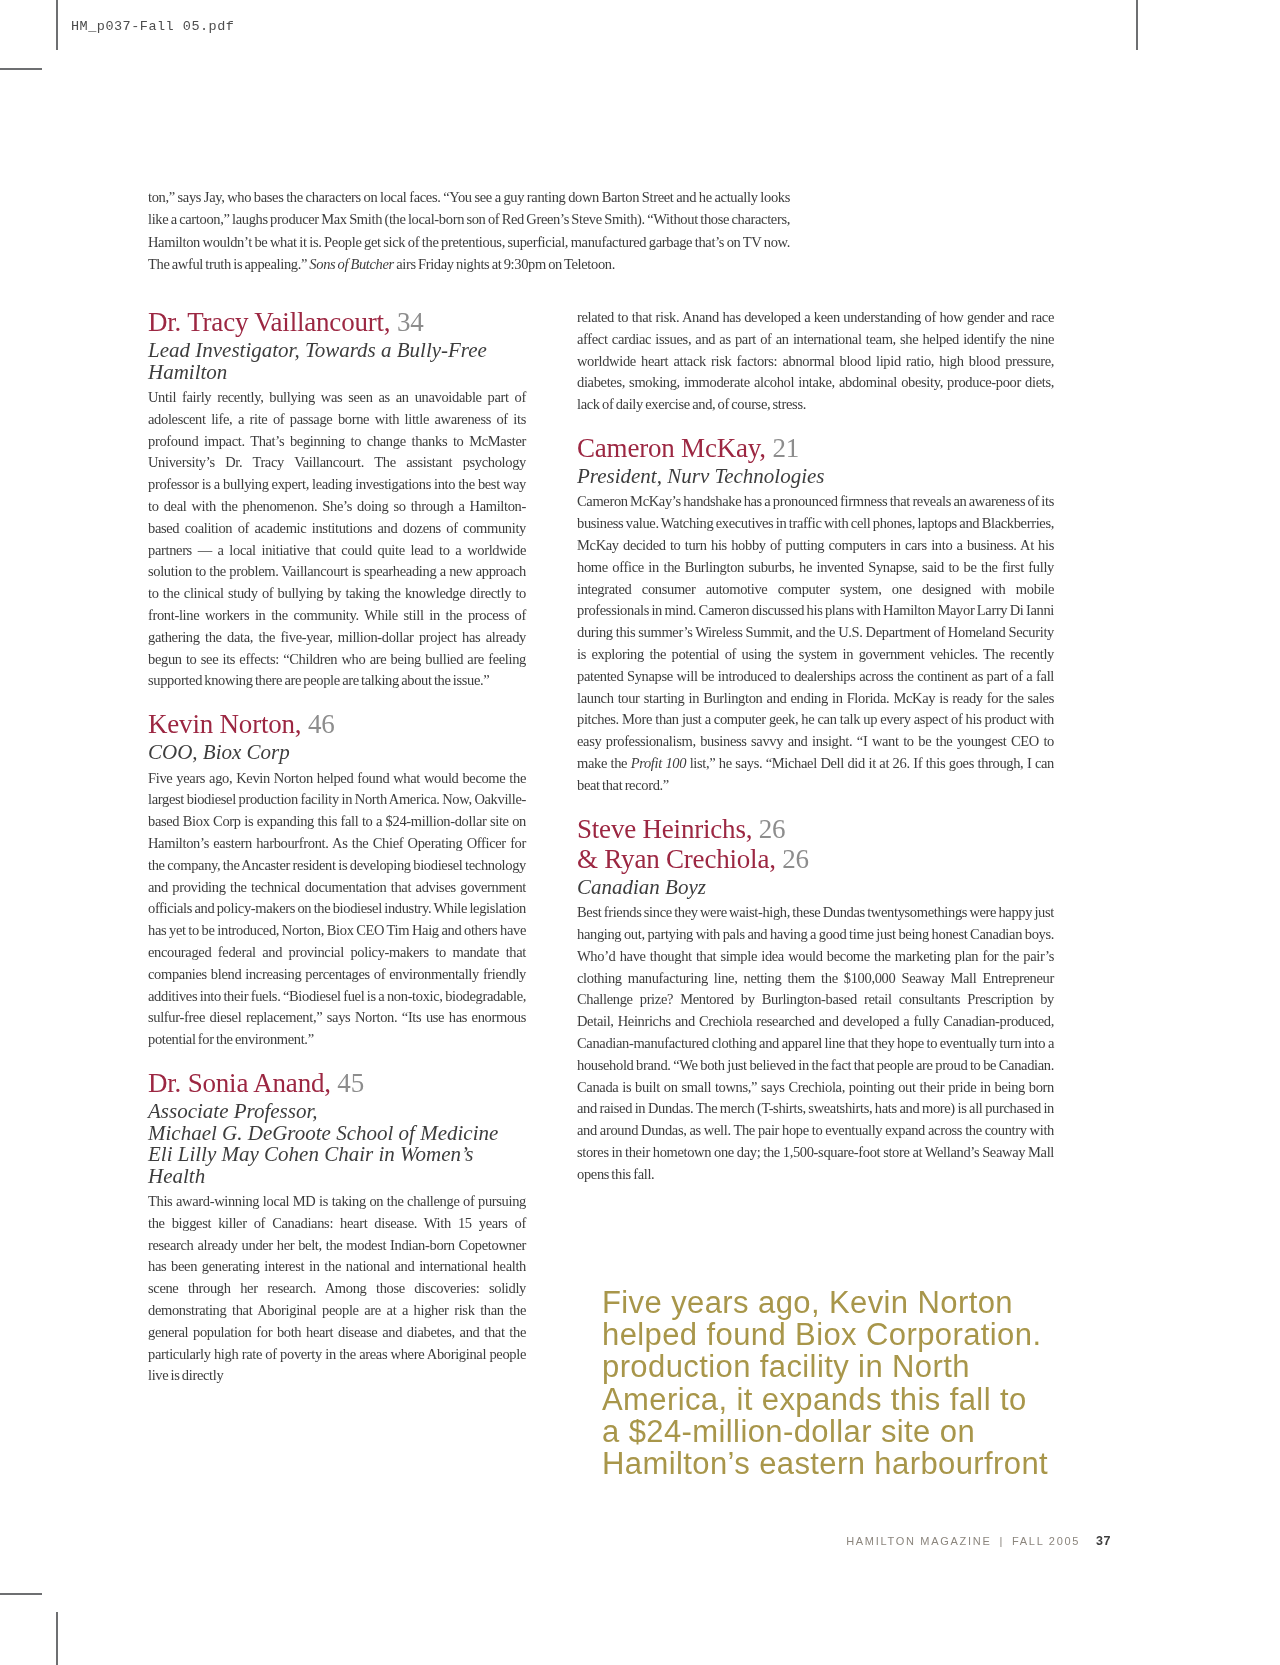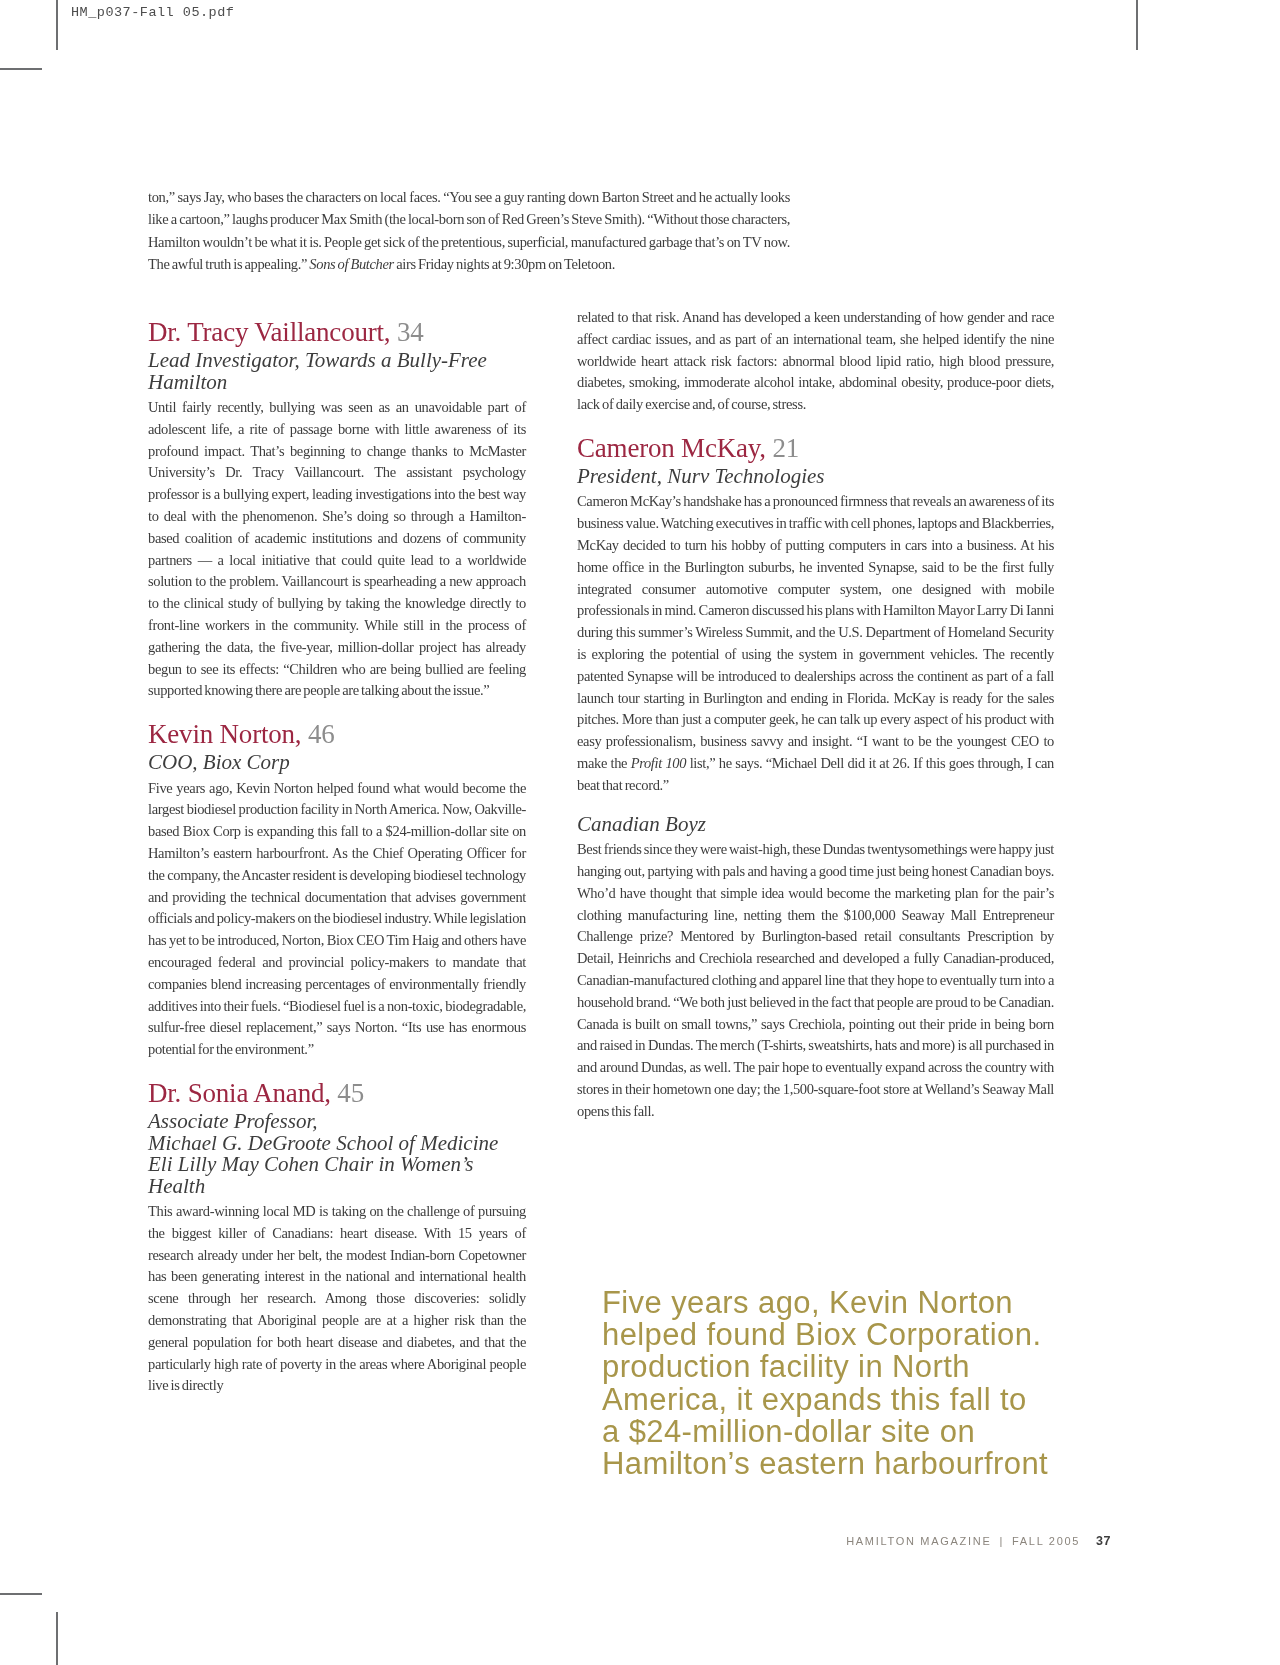--- a/index.html
+++ b/index.html
@@ -2,21 +2,21 @@
 <html style="--heading: #9c2742; --age: #8d8d8d; --body: #3d3d3d; --pull-quote: #a8964a; --footer: #8b857d; --page-number: #3e3e3e; --crop-mark: #6e6f71;"><head>
 <meta charset="utf-8">
 <style>
   * { margin:0; padding:0; box-sizing:border-box; }
   html,body { background:#ffffff; }
   .sheet {
     position:relative; width:1280px; height:1665px; background:#fff; overflow:hidden;
     font-family:"Liberation Serif","DejaVu Serif",serif;
   }
   .filename {
-    position:absolute; left:71px; top:5px;
+    position:absolute; left:71px; top:19px;
     font-family:"Liberation Mono","DejaVu Sans Mono",monospace;
     font-size:13.5px; color:#4d4d4d; letter-spacing:.5px; white-space:pre;
   }
   .crop { position:absolute; background:var(--crop-mark,#6e6f71); }
   .crop.tl-v { left:56px;  top:0;      width:2px;  height:50px; }
   .crop.tl-h { left:0;     top:68px;   width:42px; height:2px;  }
   .crop.tr-v { left:1136px;top:0;      width:2px;  height:50px; }
   .crop.bl-h { left:0;     top:1593px; width:42px; height:2px;  }
   .crop.bl-v { left:56px;  top:1612px; width:2px;  height:53px; }
 
@@ -25,21 +25,21 @@
     text-align:justify; letter-spacing:-.35px; word-spacing:-1px;
   }
   .intro { position:absolute; left:148px; top:186px; width:642px; }
 
   .col { position:absolute; top:307px; }
   #left-col  { left:148px; width:378px; }
   #right-col { left:577px; width:477px; }
   .col .bodytext { line-height:21.8px; }
 
   .section { margin-top:17px; }
-  .section:first-child { margin-top:10px; }
+  .section:first-child { margin-top:0; }
   h2 {
     font-weight:400; font-size:27px; line-height:30px;
     color:var(--heading,#9c2742); letter-spacing:-.2px; margin:0 0 3px 0;
   }
   h2 .hline { display:block; }
   h2 .age { color:var(--age,#8d8d8d); }
   .subtitle {
     font-style:italic; font-size:21px; line-height:21.5px;
     color:var(--body,#3d3d3d); margin:0 0 4px 0;
   }
@@ -114,20 +114,24 @@
   <div class="section">
         <h2>
           <span class="hline"><span>Cameron McKay, </span><span class="age">21</span></span>
         </h2>
         <div class="subtitle">
           <div>President, Nurv Technologies</div>
         </div>
         <p class="bodytext"><span>Cameron McKay’s handshake has a pronounced firmness that reveals an awareness of its business value. Watching executives in traffic with cell phones, laptops and Blackberries, McKay decided to turn his hobby of putting computers in cars into a business. At his home office in the Burlington suburbs, he invented Synapse, said to be the first fully integrated consumer automotive computer system, one designed with mobile professionals in mind. Cameron discussed his plans with Hamilton Mayor Larry Di Ianni during this summer’s Wireless Summit, and the U.S. Department of Homeland Security is exploring the potential of using the system in government vehicles. The recently patented Synapse will be introduced to dealerships across the continent as part of a fall launch tour starting in Burlington and ending in Florida. McKay is ready for the sales pitches. More than just a computer geek, he can talk up every aspect of his product with easy professionalism, business savvy and insight. “I want to be the youngest CEO to make the </span><i>Profit 100</i><span> list,” he says. “Michael Dell did it at 26. If this goes through, I can beat that record.”</span></p>
       </div>
       <div class="section">
+        <h2>
+          <span class="hline"><span>Steve Heinrichs, </span><span class="age">26</span></span>
+          <span class="hline"><span>&amp; Ryan Crechiola, </span><span class="age">26</span></span>
+        </h2>
         <div class="subtitle">
           <div>Canadian Boyz</div>
         </div>
         <p class="bodytext"><span>Best friends since they were waist-high, these Dundas twentysomethings were happy just hanging out, partying with pals and having a good time just being honest Canadian boys. Who’d have thought that simple idea would become the marketing plan for the pair’s clothing manufacturing line, netting them the $100,000 Seaway Mall Entrepreneur Challenge prize? Mentored by Burlington-based retail consultants Prescription by Detail, Heinrichs and Crechiola researched and developed a fully Canadian-produced, Canadian-manufactured clothing and apparel line that they hope to eventually turn into a household brand. “We both just believed in the fact that people are proud to be Canadian. Canada is built on small towns,” says Crechiola, pointing out their pride in being born and raised in Dundas. The merch (T-shirts, sweatshirts, hats and more) is all purchased in and around Dundas, as well.  The pair hope to eventually expand across the country with stores in their hometown one day; the 1,500-square-foot store at Welland’s Seaway Mall opens this fall.</span></p>
       </div>
     </div>
 
   <div class="pullquote">
       <div>Five years ago, Kevin Norton</div>
       <div>helped found Biox Corporation.</div>

